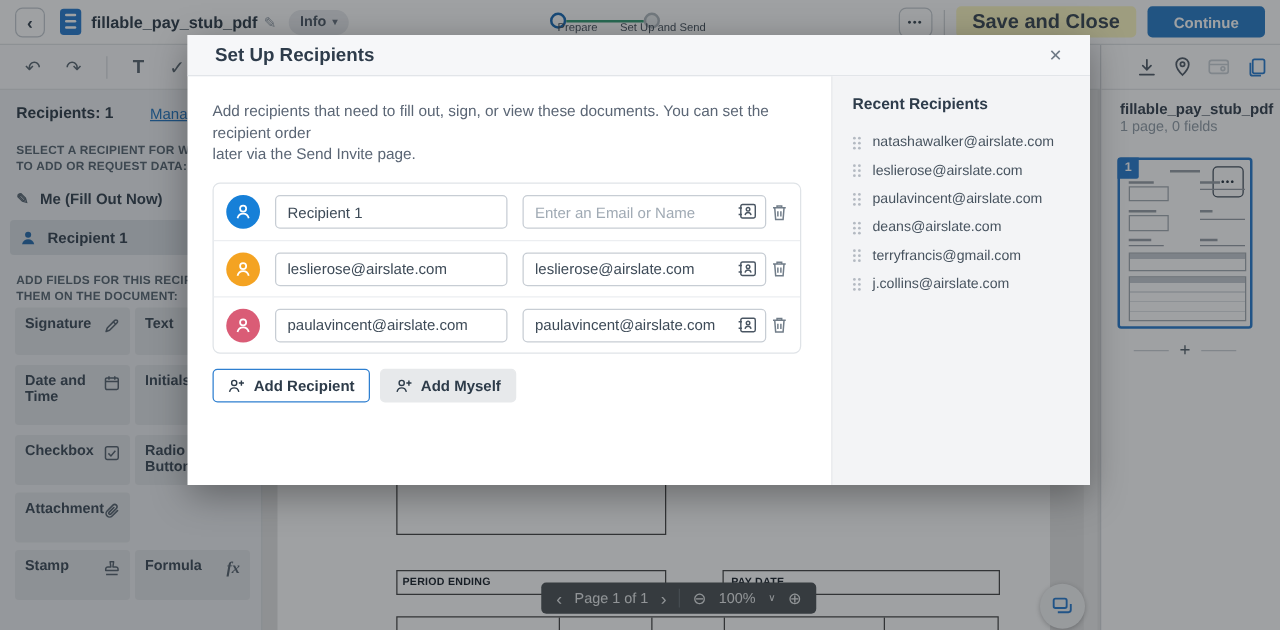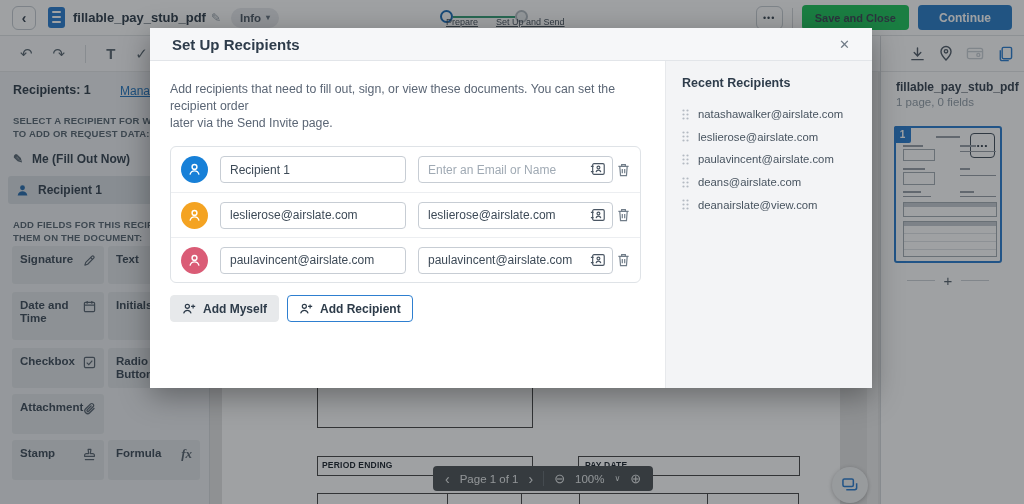--- a/index.html
+++ b/index.html
@@ -11,25 +11,25 @@
   .back-btn{width:24px;height:24px;border:1px solid #c6ccd2;border-radius:6px;background:#fff;display:flex;align-items:center;justify-content:center;color:#3c4956;font-size:14px;font-weight:bold;}
   .doc-ico{width:17px;height:21px;background:#2e7fd0;border-radius:3px;margin-left:12px;position:relative;}
   .doc-ico i{position:absolute;left:4px;right:4px;height:2px;background:#fff;border-radius:1px;}
   .doc-title{margin-left:8px;font-size:13px;font-weight:bold;color:#35424f;}
   .pencil{color:#98a2ac;font-size:12px;margin-left:5px;}
   .info-pill{margin-left:10px;height:20px;background:#e9ebee;border-radius:12px;display:flex;align-items:center;gap:5px;padding:0 9px;font-size:11.5px;font-weight:bold;color:#515d69;}
   .stepper{left:440px;top:10px;display:flex;align-items:center;}
   .step-c1{width:13px;height:13px;border:2.5px solid #1f6fb8;border-radius:50%;background:#fff;}
   .step-line{width:62px;height:2px;background:#3aa079;}
   .step-c2{width:13px;height:13px;border:2.5px solid #b5bcc2;border-radius:50%;background:#eceff1;}
-  .step-lbl{position:absolute;font-size:9px;color:#4a5560;top:17px;white-space:nowrap;text-decoration:underline;}
+  .step-lbl{position:absolute;font-size:9px;color:#4a5560;top:17px;white-space:nowrap;}
   #tb-right{margin-left:auto;display:flex;align-items:center;gap:9px;}
   .more-btn{width:27px;height:24px;border:1px solid #c9cfd4;border-radius:6px;background:#fff;display:flex;align-items:center;justify-content:center;font-size:9px;letter-spacing:1px;color:#3f4b57;}
   .tb-div{width:1px;height:20px;background:#d4d8db;}
-  .btn-gray{height:25px;background:#22c55e;border-radius:4px;border:none;font-size:11px;font-weight:bold;color:#3f4b57;padding:0 13px;}
+  .btn-gray{height:25px;background:#fef9c3;border-radius:4px;border:none;font-size:16px;font-weight:bold;color:#3f4b57;padding:0 13px;}
   .btn-blue{height:25px;background:#2e7fc8;border-radius:4px;border:none;font-size:12px;font-weight:bold;color:#fff;padding:0 21px;}
   
   #toolbar2{left:0;top:36px;width:880px;height:36px;background:#fafbfc;border-bottom:1px solid #e4e6e8;display:flex;align-items:center;gap:20px;padding:0 20px;color:#5f6b76;}
   #toolbar2 .tdiv{width:1px;height:18px;background:#d9dcdf;}
   .tool{font-size:15px;}
   
   #sidebar{left:0;top:72px;width:210px;height:432px;background:#eff1f3;border-right:1px solid #d8dbde;}
   .sb-bold{font-size:12.5px;font-weight:bold;color:#34414e;}
   .sb-link{font-size:12px;color:#2b7bc4;text-decoration:underline;}
   .sb-h{font-size:9.5px;font-weight:bold;color:#5c6a76;letter-spacing:.2px;line-height:13px;}
@@ -395,36 +395,36 @@
                 </span>
             </span>
             <button class="trash">
                 <svg width="13" height="14" viewBox="0 0 14 15" fill="none" stroke="#717d89" stroke-width="1.3">
                   <path d="M1.5 3.5h11M5 3.5V1.8h4v1.7M3 3.5l.8 10h6.4l.8-10M5.7 6.5v4.5M8.3 6.5v4.5"></path>
                 </svg>
               </button>
           </div>
         </div>
         <div id="m-btns">
+          <button class="add-btn add-rec">
+            <svg width="14" height="13" viewBox="0 0 17 14" fill="none" stroke="#2d3b49" stroke-width="1.4">
+                <circle cx="6.5" cy="4.4" r="2.5"></circle>
+                <path d="M2 13c.6-2.6 2.4-3.8 4.5-3.8s3.9 1.2 4.5 3.8"></path>
+                <path d="M13.5 2v5M11 4.5h5"></path>
+              </svg>
+            <span>Add Recipient</span>
+          </button>
           <button class="add-btn add-me">
             <svg width="14" height="13" viewBox="0 0 17 14" fill="none" stroke="#2d3b49" stroke-width="1.4">
                 <circle cx="6.5" cy="4.4" r="2.5"></circle>
                 <path d="M2 13c.6-2.6 2.4-3.8 4.5-3.8s3.9 1.2 4.5 3.8"></path>
                 <path d="M13.5 2v5M11 4.5h5"></path>
               </svg>
             <span>Add Myself</span>
           </button>
-          <button class="add-btn add-rec">
-            <svg width="14" height="13" viewBox="0 0 17 14" fill="none" stroke="#2d3b49" stroke-width="1.4">
-                <circle cx="6.5" cy="4.4" r="2.5"></circle>
-                <path d="M2 13c.6-2.6 2.4-3.8 4.5-3.8s3.9 1.2 4.5 3.8"></path>
-                <path d="M13.5 2v5M11 4.5h5"></path>
-              </svg>
-            <span>Add Recipient</span>
-          </button>
         </div>
       </div>
       <div id="m-right">
         <div id="rr-head">Recent Recipients</div>
         <div class="rr-item">
             <svg width="7" height="11" viewBox="0 0 7 11" fill="#b4bac2">
               <circle cx="1.5" cy="1.5" r="1.1"></circle>
               <circle cx="5.5" cy="1.5" r="1.1"></circle>
               <circle cx="1.5" cy="5.5" r="1.1"></circle>
               <circle cx="5.5" cy="5.5" r="1.1"></circle>
@@ -468,19 +468,30 @@
           </div>
         <div class="rr-item">
             <svg width="7" height="11" viewBox="0 0 7 11" fill="#b4bac2">
               <circle cx="1.5" cy="1.5" r="1.1"></circle>
               <circle cx="5.5" cy="1.5" r="1.1"></circle>
               <circle cx="1.5" cy="5.5" r="1.1"></circle>
               <circle cx="5.5" cy="5.5" r="1.1"></circle>
               <circle cx="1.5" cy="9.5" r="1.1"></circle>
               <circle cx="5.5" cy="9.5" r="1.1"></circle>
             </svg>
-            <span>deanairslate@view.com</span>
+            <span>terryfrancis@gmail.com</span>
+          </div>
+        <div class="rr-item">
+            <svg width="7" height="11" viewBox="0 0 7 11" fill="#b4bac2">
+              <circle cx="1.5" cy="1.5" r="1.1"></circle>
+              <circle cx="5.5" cy="1.5" r="1.1"></circle>
+              <circle cx="1.5" cy="5.5" r="1.1"></circle>
+              <circle cx="5.5" cy="5.5" r="1.1"></circle>
+              <circle cx="1.5" cy="9.5" r="1.1"></circle>
+              <circle cx="5.5" cy="9.5" r="1.1"></circle>
+            </svg>
+            <span>j.collins@airslate.com</span>
           </div>
       </div>
     </div>
   </div>
 
 </div>
 
 </body></html>

